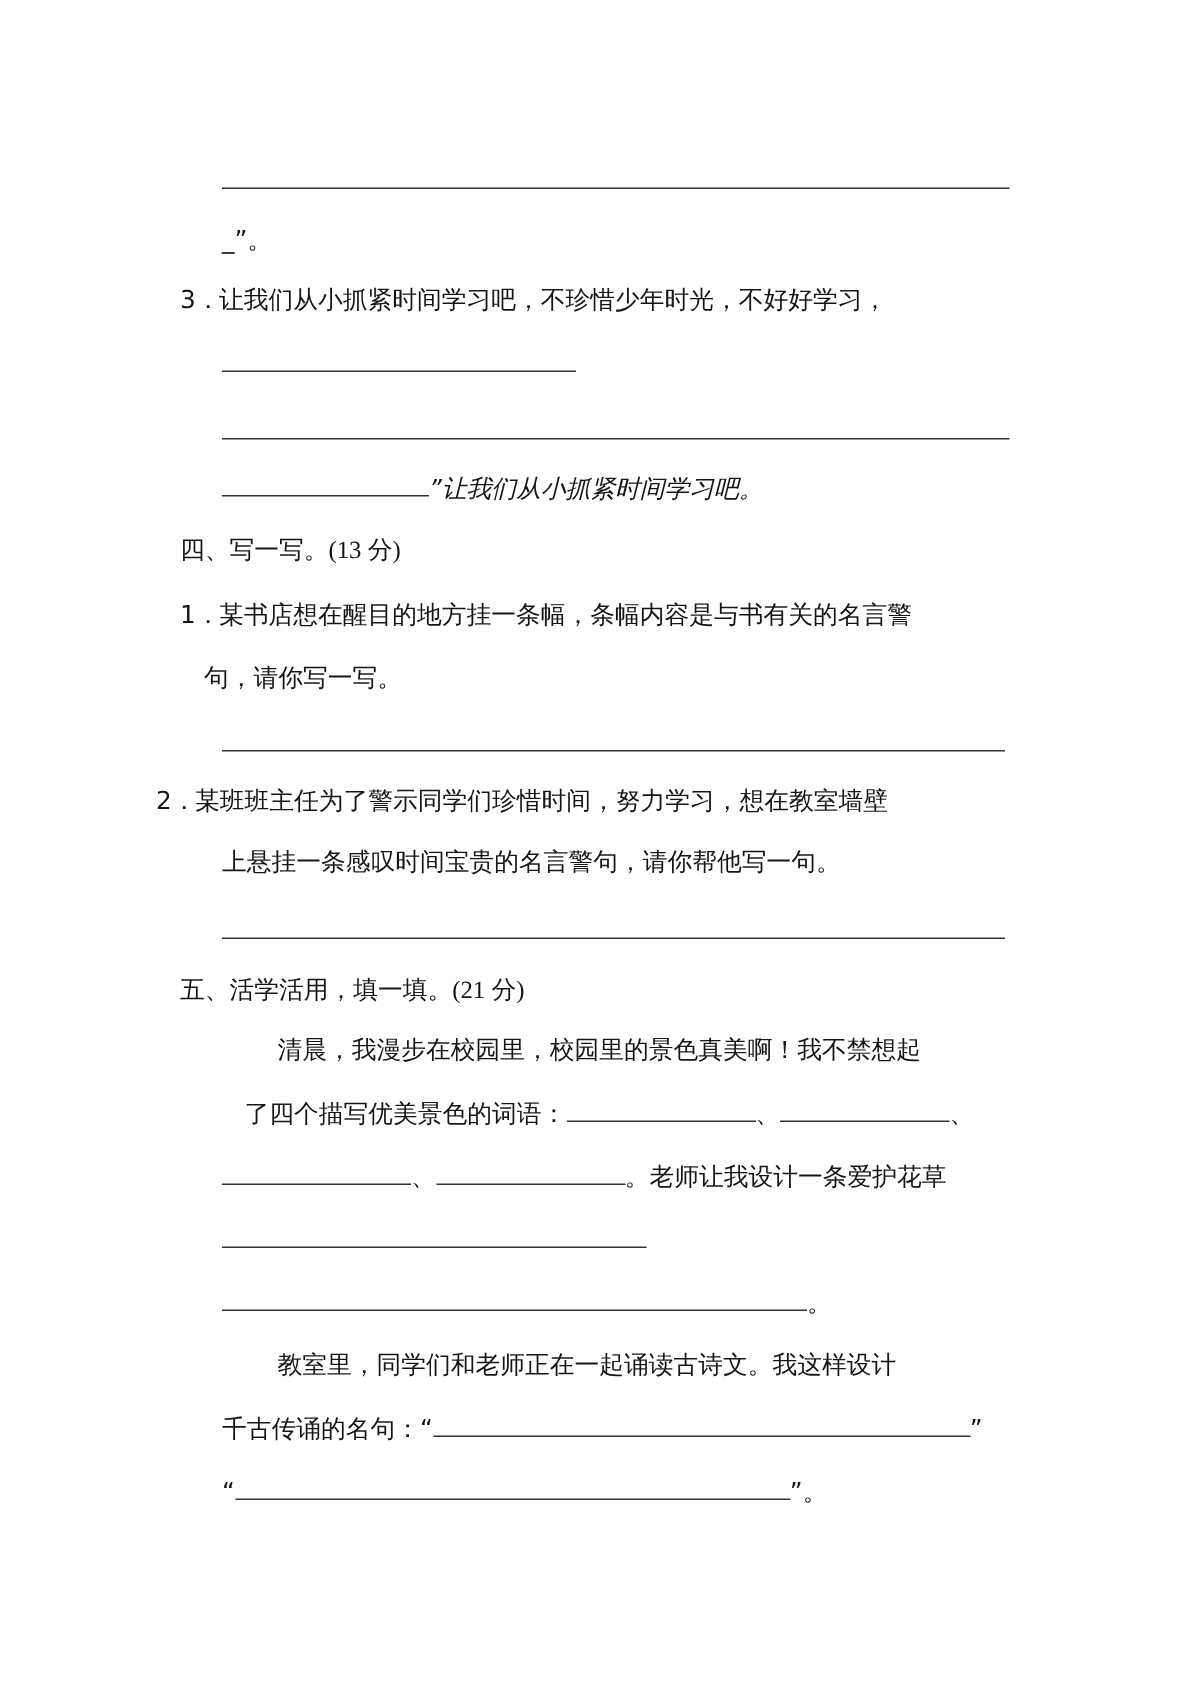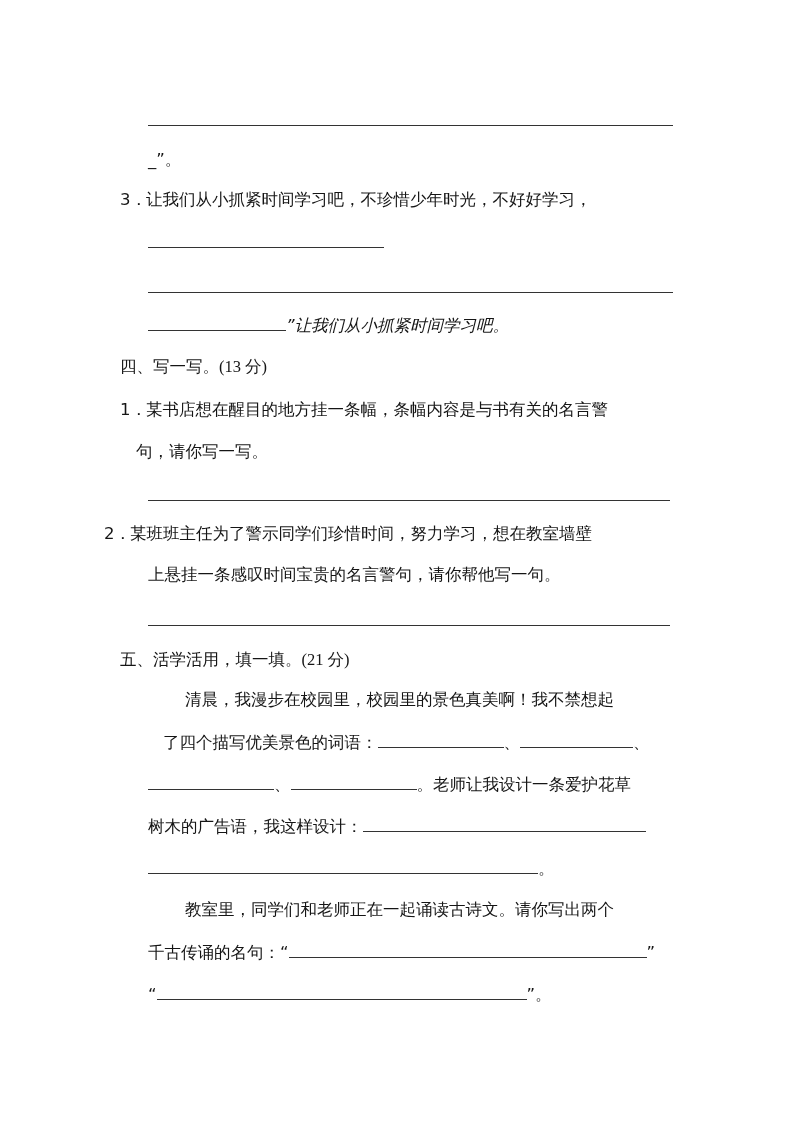--- a/index.html
+++ b/index.html
@@ -55,27 +55,27 @@
 <div class="line" style="left:185px; top:688px;">
   <span>清晨，我漫步在校园里，校园里的景色真美啊！我不禁想起</span>
 </div>
 <div class="line" style="left:148px; top:730px;margin-left:15px;">
   <span>了四个描写优美景色的词语：</span><span class="blank" style="width:126px;"></span><span>、</span><span class="blank" style="width:113px;"></span><span>、</span>
 </div>
 <div class="line" style="left:148px; top:772px;">
   <span class="blank" style="width:126px;"></span><span>、</span><span class="blank" style="width:126px;"></span><span>。老师让我设计一条爱护花草</span>
 </div>
 <div class="line" style="left:148px; top:814px;">
-  <span>树木的广告语，我这样设计：</span><span class="blank" style="width:283px;"></span>
+  <span class="blank" style="width:283px;"></span>
 </div>
 <div class="line" style="left:148px; top:856px;">
   <span class="blank" style="width:390px;"></span><span>。</span>
 </div>
 
 <div class="line" style="left:185px; top:898px;">
-  <span>教室里，同学们和老师正在一起诵读古诗文。请你写出两个</span>
+  <span>教室里，同学们和老师正在一起诵读古诗文。我这样设计</span>
 </div>
 <div class="line" style="left:148px; top:940px;">
   <span>千古传诵的名句：“</span><span class="blank" style="width:358px;"></span><span>”</span>
 </div>
 <div class="line" style="left:148px; top:982px;">
   <span>“</span><span class="blank" style="width:370px;"></span><span>”。</span>
 </div>
 
 </body></html>

